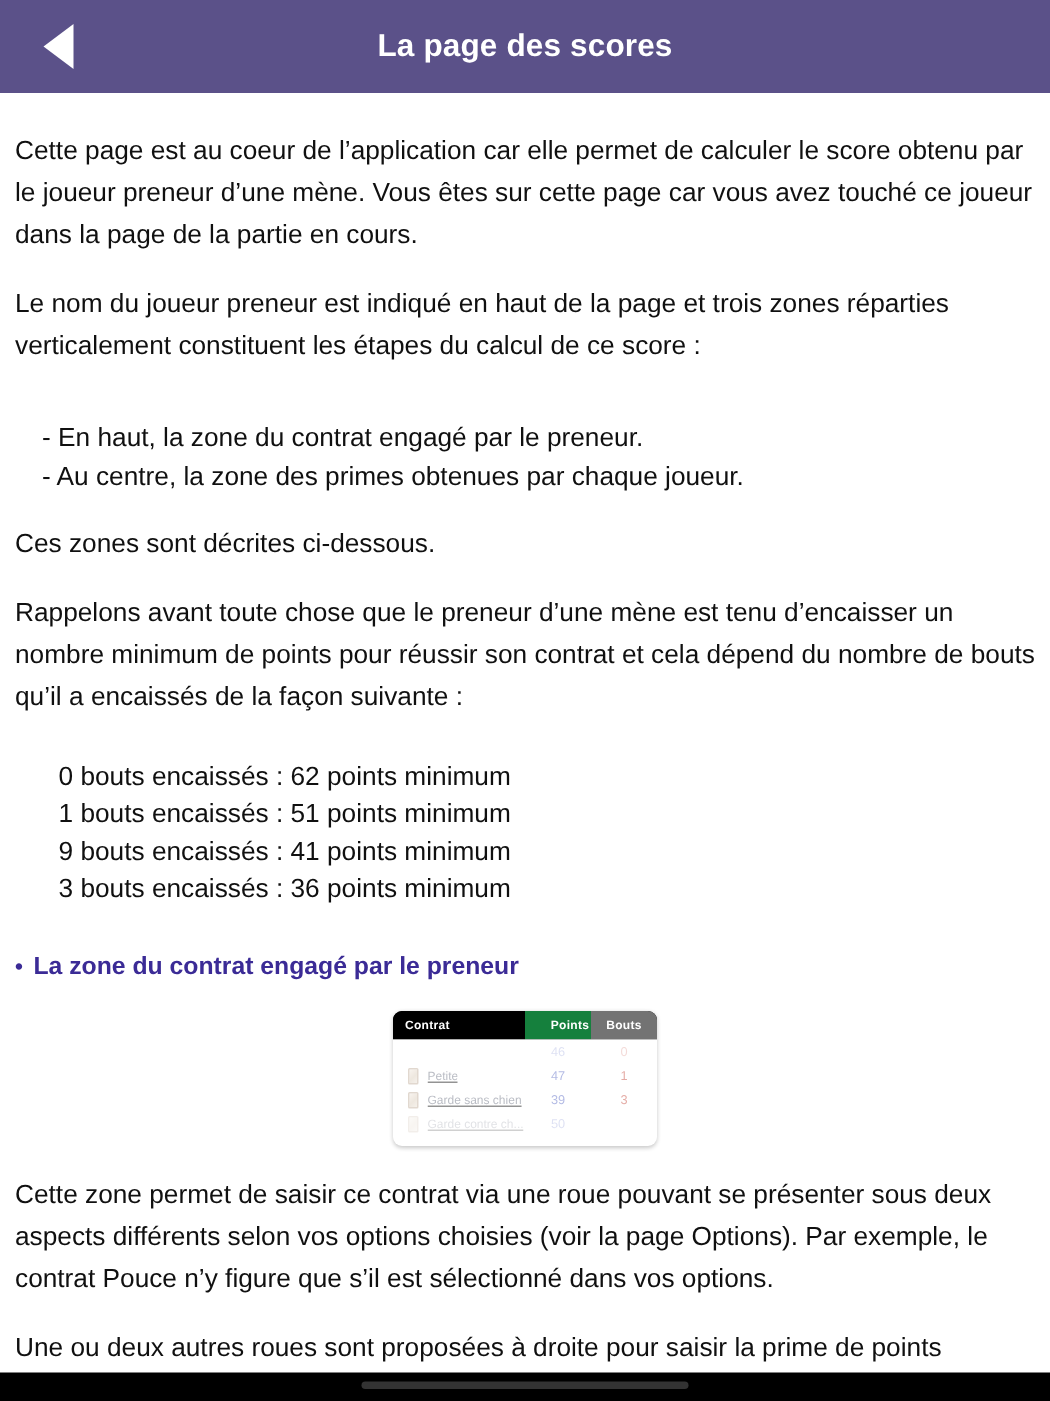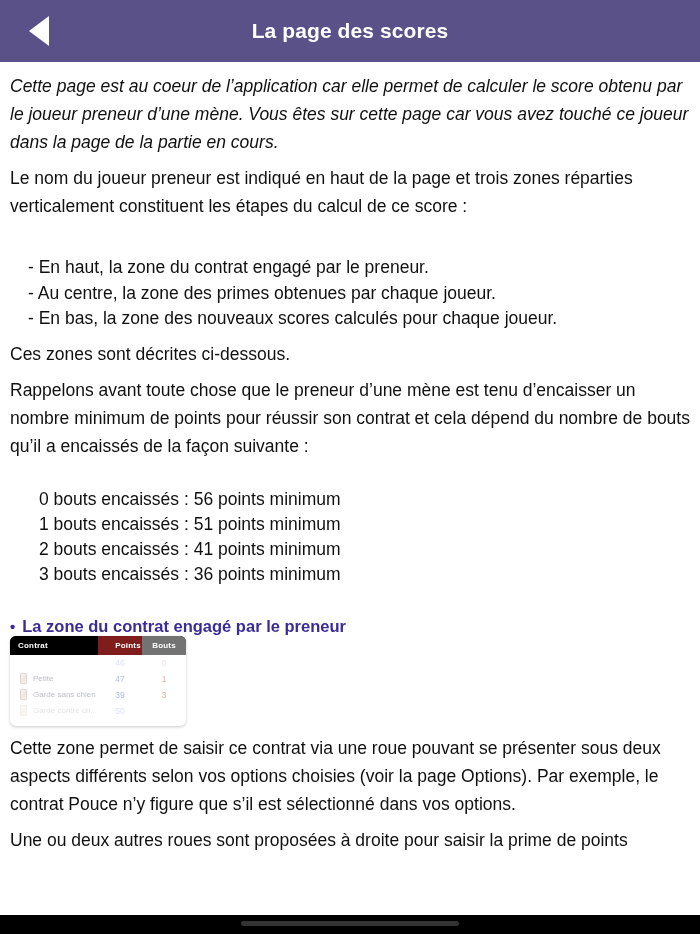--- a/index.html
+++ b/index.html
@@ -68,24 +68,24 @@
     bottom: 19px;
     background: #ffffff;
     overflow: hidden;
     padding: 0 10px;
   }
 
   .para {
     font-size: 17.5px;
     line-height: 28px;
     color: #101010;
-    margin-top: 8px;
+    margin-top: 18px;
     max-width: 682px;
   }
-  .para:first-child { margin-top: 10px; font-style: italic; }
+  .para:first-child { margin-top: 24px; }
 
   .bullet-list {
     margin-top: 35px;
     margin-left: 18px;
   }
   .bullet-list .bullet-line {
     font-size: 17.5px;
     line-height: 25.5px;
     color: #101010;
   }
@@ -110,21 +110,23 @@
   }
   .section-heading .dot {
     color: #3b2b96;
     margin-right: 7px;
     font-size: 15px;
     line-height: 1;
   }
 
   
   .figure-wrap {
-    display: flex;
+    margin-top: 20px;
+    display: flex;
+    justify-content: center;
   }
 
   .picker {
     position: relative;
     width: 176px;
     height: 90px;
     background: #ffffff;
     border-radius: 6px;
     overflow: hidden;
     box-shadow: 0 1px 3px rgba(0,0,0,0.22);
@@ -139,40 +141,41 @@
   }
   .picker-header .ph {
     display: flex;
     align-items: center;
     font-size: 8px;
     font-weight: bold;
     color: #ffffff;
     letter-spacing: 0.2px;
   }
   .ph-contrat { flex: 0 0 88px; padding-left: 8px; background: #000000; }
-  .ph-points  { flex: 0 0 44px; justify-content: center; background: #7f1d1d; padding-left: 16px; }
+  .ph-points  { flex: 0 0 44px; justify-content: center; background: #15803d; padding-left: 16px; }
   .ph-bouts   { flex: 0 0 44px; justify-content: center; background: #737373; }
 
   .picker-rows {
     position: relative;
     height: 52px;
     background: #ffffff;
   }
 
   .prow {
     display: flex;
     align-items: center;
     height: 16px;
     position: relative;
   }
   .prow .p-card {
     flex: 0 0 88px;
     display: flex;
     align-items: center;
     padding-left: 10px;
+    text-decoration: underline;
   }
   .card-icon {
     width: 7px;
     height: 11px;
     border: 1px solid #b9a48f;
     background: linear-gradient(135deg,#efe6da 0%, #d8c8b4 55%, #e8ded2 100%);
     border-radius: 1px;
     margin-right: 6px;
     flex: 0 0 auto;
   }
@@ -255,31 +258,30 @@
 
   <div class="content">
 
     <div class="para">Cette page est au coeur de l’application car elle permet de calculer le score obtenu par le joueur preneur d’une mène. Vous êtes sur cette page car vous avez touché ce joueur dans la page de la partie en cours.</div>
 
     <div class="para">Le nom du joueur preneur est indiqué en haut de la page et trois zones réparties verticalement constituent les étapes du calcul de ce score :</div>
 
     <div class="bullet-list">
       <div class="bullet-line">- En haut, la zone du contrat engagé par le preneur.</div>
       <div class="bullet-line">- Au centre, la zone des primes obtenues par chaque joueur.</div>
-      <div class="bullet-line">- En bas, la zone des nouveaux scores calculés pour chaque joueur.</div>
     </div>
 
     <div class="para">Ces zones sont décrites ci-dessous.</div>
 
     <div class="para">Rappelons avant toute chose que le preneur d’une mène est tenu d’encaisser un nombre minimum de points pour réussir son contrat et cela dépend du nombre de bouts qu’il a encaissés de la façon suivante :</div>
 
     <div class="minimum-list">
-      <div class="min-line">0 bouts encaissés : 56 points minimum</div>
+      <div class="min-line">0 bouts encaissés : 62 points minimum</div>
       <div class="min-line">1 bouts encaissés : 51 points minimum</div>
-      <div class="min-line">2 bouts encaissés : 41 points minimum</div>
+      <div class="min-line">9 bouts encaissés : 41 points minimum</div>
       <div class="min-line">3 bouts encaissés : 36 points minimum</div>
     </div>
 
     <div class="section-heading">
       <span class="dot">•</span>
       <span>La zone du contrat engagé par le preneur</span>
     </div>
 
     <div class="figure-wrap">
       <div class="picker">

